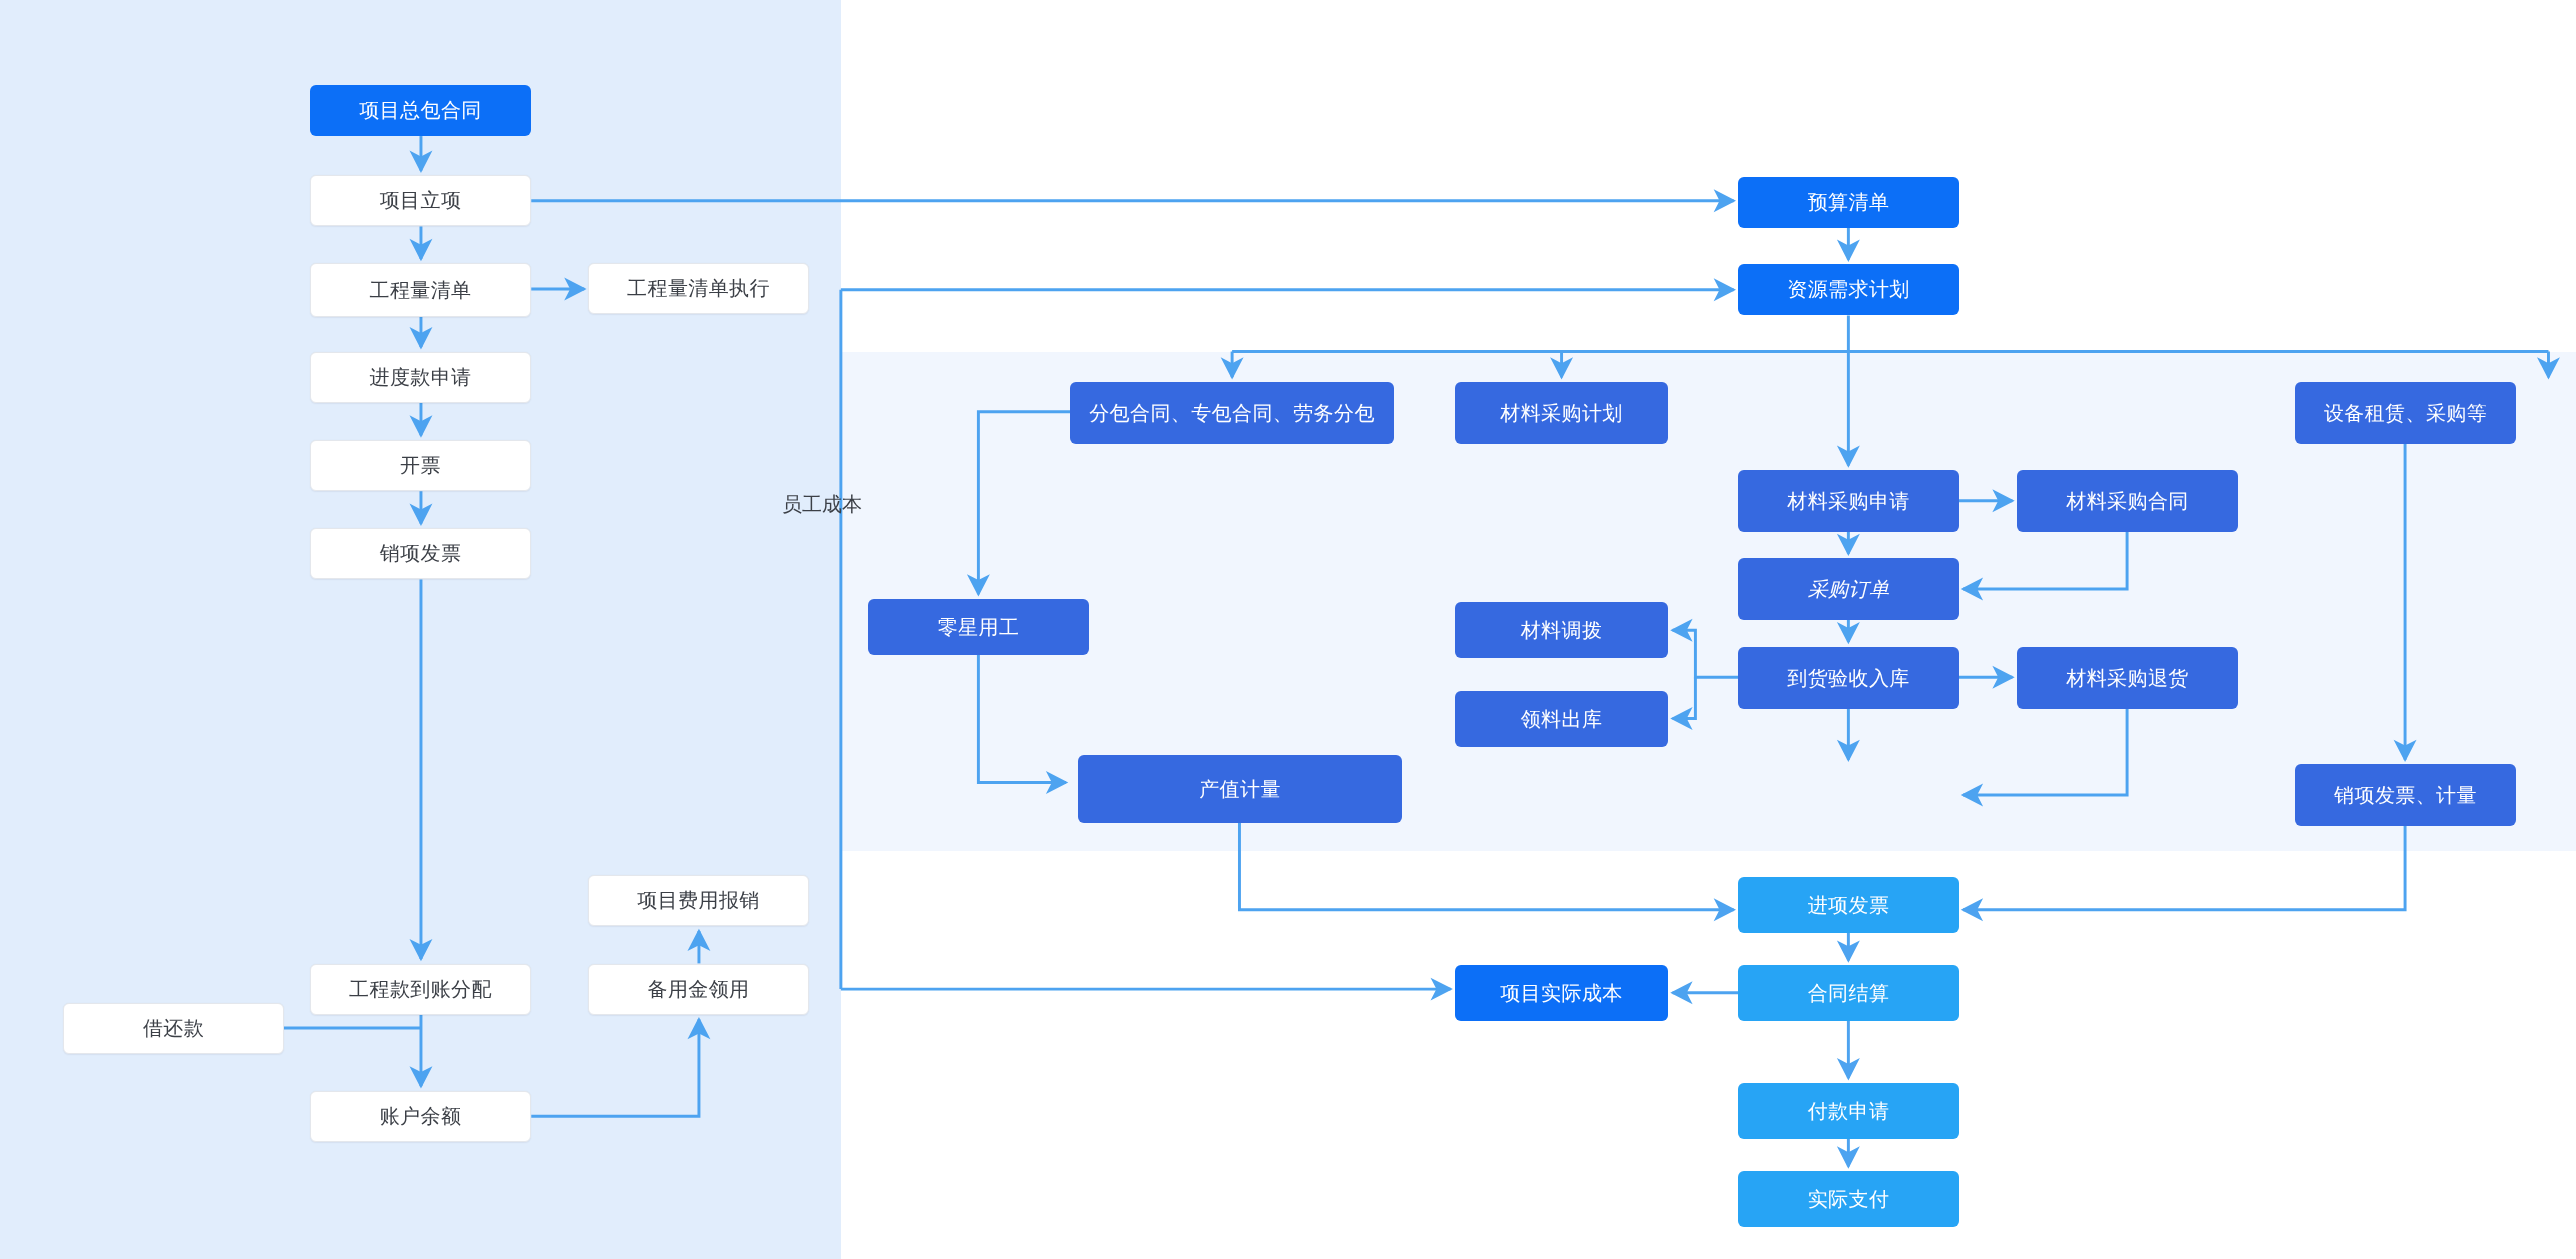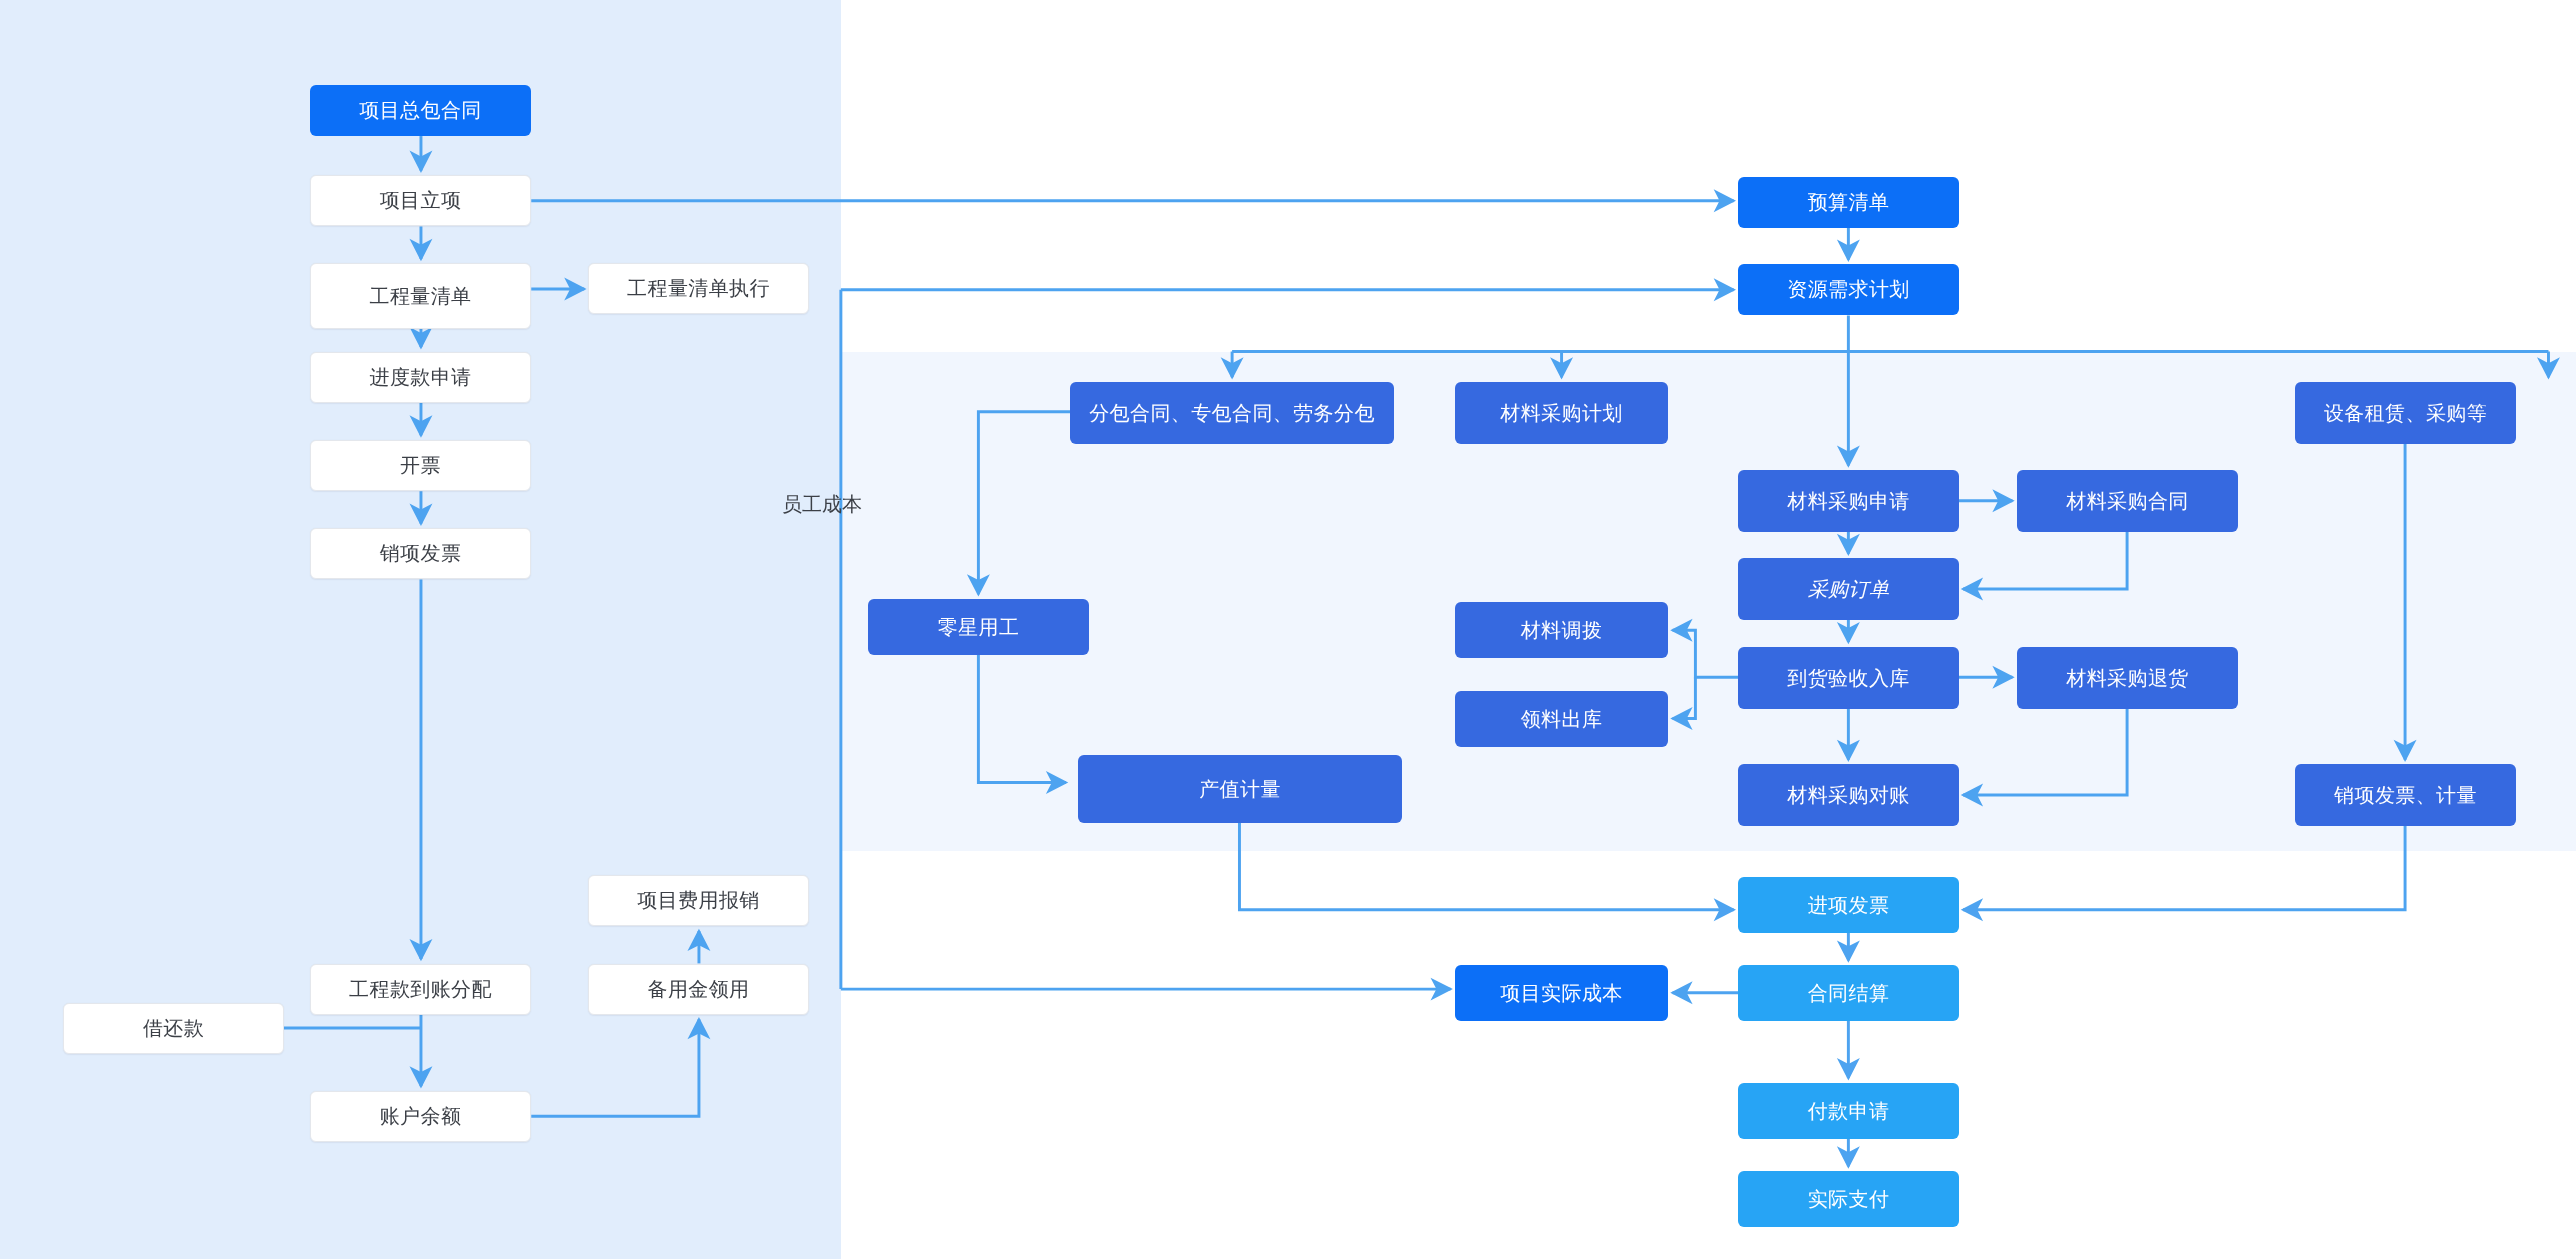--- a/index.html
+++ b/index.html
@@ -107,21 +107,21 @@
       <path d="M2513,1548 L2513,1586" marker-end="url(#ah)"></path>
     </g>
   </svg>
 
   <div class="node n-blue" style="left:310px;top:85px;width:221px;height:51px;text-align:center;">
       <span>项目总包合同</span>
     </div>
   <div class="node n-white" style="left:310px;top:175px;width:221px;height:51px;">
       <span>项目立项</span>
     </div>
-  <div class="node n-white" style="left:310px;top:263px;width:221px;height:66px;">
+  <div class="node n-white" style="left:310px;top:263px;width:221px;height:54px;">
       <span>工程量清单</span>
     </div>
   <div class="node n-white" style="left:588px;top:263px;width:221px;height:51px;">
       <span>工程量清单执行</span>
     </div>
   <div class="node n-white" style="left:310px;top:352px;width:221px;height:51px;">
       <span>进度款申请</span>
     </div>
   <div class="node n-white" style="left:310px;top:440px;width:221px;height:51px;">
       <span>开票</span>
@@ -176,23 +176,20 @@
     </div>
   <div class="node n-indigo" style="left:1455px;top:691px;width:213px;height:56px;">
       <span>领料出库</span>
     </div>
   <div class="node n-indigo" style="left:1738px;top:647px;width:221px;height:62px;">
       <span>到货验收入库</span>
     </div>
   <div class="node n-indigo" style="left:2017px;top:647px;width:221px;height:62px;">
       <span>材料采购退货</span>
     </div>
-  <div class="node n-indigo" style="left:1738px;top:764px;width:221px;height:62px;">
-      <span>材料采购对账</span>
-    </div>
   <div class="node n-indigo" style="left:2295px;top:764px;width:221px;height:62px;">
       <span>销项发票、计量</span>
     </div>
 
   <div class="node n-indigo" style="left:868px;top:599px;width:221px;height:56px;">
       <span>零星用工</span>
     </div>
   <div class="node n-indigo" style="left:1070px;top:755px;width:324px;height:68px;margin-left:8px;">
       <span>产值计量</span>
     </div>

